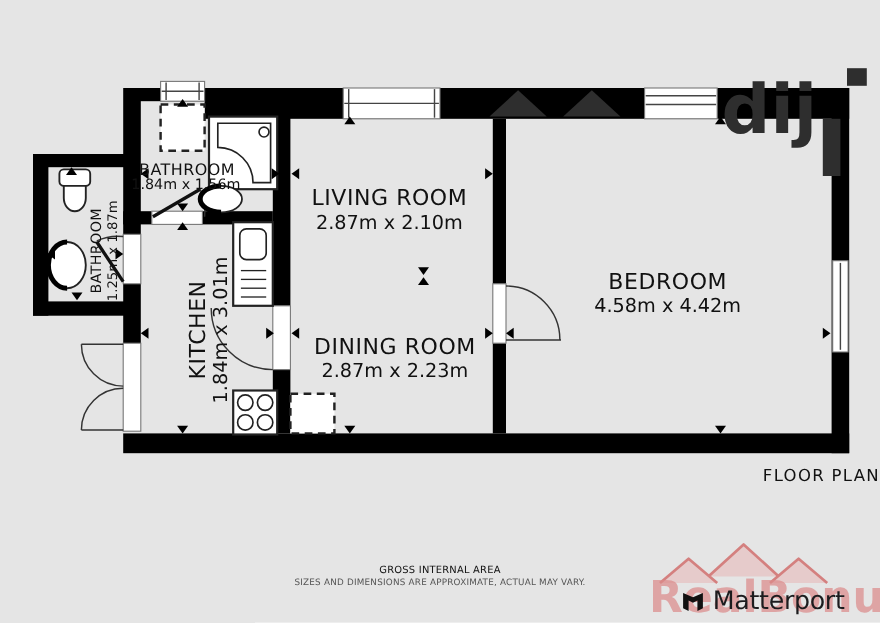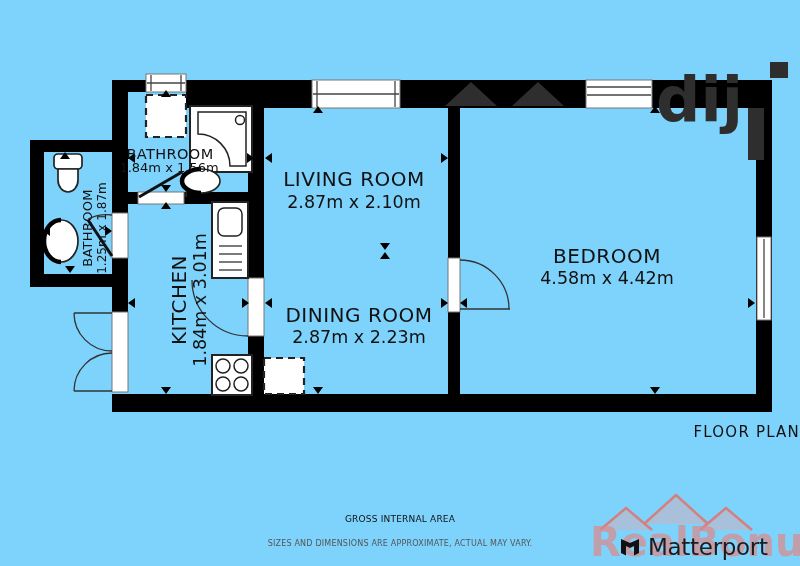--- a/index.html
+++ b/index.html
@@ -1,38 +1,38 @@
 <!DOCTYPE html>
 <html><head>
 <meta charset="utf-8">
 <style>
   html,body{margin:0;padding:0;background:#fff;}
   body{width:800px;height:566px;overflow:hidden;position:relative;
        font-family:"DejaVu Sans", sans-serif;}
-  .stage{position:absolute;inset:0;width:800px;height:566px;background:#7dd3fc;}
+  .stage{position:absolute;inset:0;width:800px;height:566px;background:#e5e5e5;}
   svg text{font-family:"DejaVu Sans", sans-serif;}
   .plan-svg{position:absolute;left:0;top:0;}
   .room-name{font-size:20px;letter-spacing:.5px;fill:#111;}
   .room-dims{font-size:17.5px;fill:#111;}
   .room-name-sm{font-size:14.5px;letter-spacing:.4px;fill:#111;}
   .room-dims-sm{font-size:13px;fill:#111;}
   .room-name-xs{font-size:13px;letter-spacing:.3px;fill:#111;}
   .room-dims-xs{font-size:12px;fill:#111;}
   .fix{stroke:#222;fill:#fff;}
   .thin{stroke:#222;fill:none;stroke-width:1.5;}
   .arc{stroke:#333;fill:none;stroke-width:1.3;}
   .leaf{stroke:#111;fill:none;stroke-width:3;}
   .leaf-thin{stroke:#333;fill:none;stroke-width:1.4;}
   .frame{fill:#fff;stroke:#777;stroke-width:1;}
   .winline{stroke:#444;stroke-width:1.3;}
   .title{position:absolute;left:0;top:423px;width:800px;text-align:right;
          font-size:15px;letter-spacing:1.2px;font-weight:500;color:#111;}
   .footer{position:absolute;left:0;top:514px;width:800px;text-align:center;color:#111;}
   .footer .f-line{font-size:9px;font-weight:400;line-height:10.4px;letter-spacing:.2px;}
-  .footer .f-disc{font-size:8px;font-weight:400;color:#555;margin-top:15px;letter-spacing:.2px;}
+  .footer .f-disc{font-size:8px;font-weight:400;color:#555;margin-top:1px;letter-spacing:.2px;}
   .brand-wm{position:absolute;left:588px;top:490px;width:212px;height:76px;}
   .logo{position:absolute;left:618px;top:534px;display:flex;align-items:center;gap:6px;}
   .logo-text{font-size:23px;font-weight:normal;color:#1c1c1e;letter-spacing:-.3px;}
 </style>
 </head>
 <body>
 
 <div class="stage">
 
   <svg class="plan-svg" width="800" height="566" viewBox="0 0 800 566">

